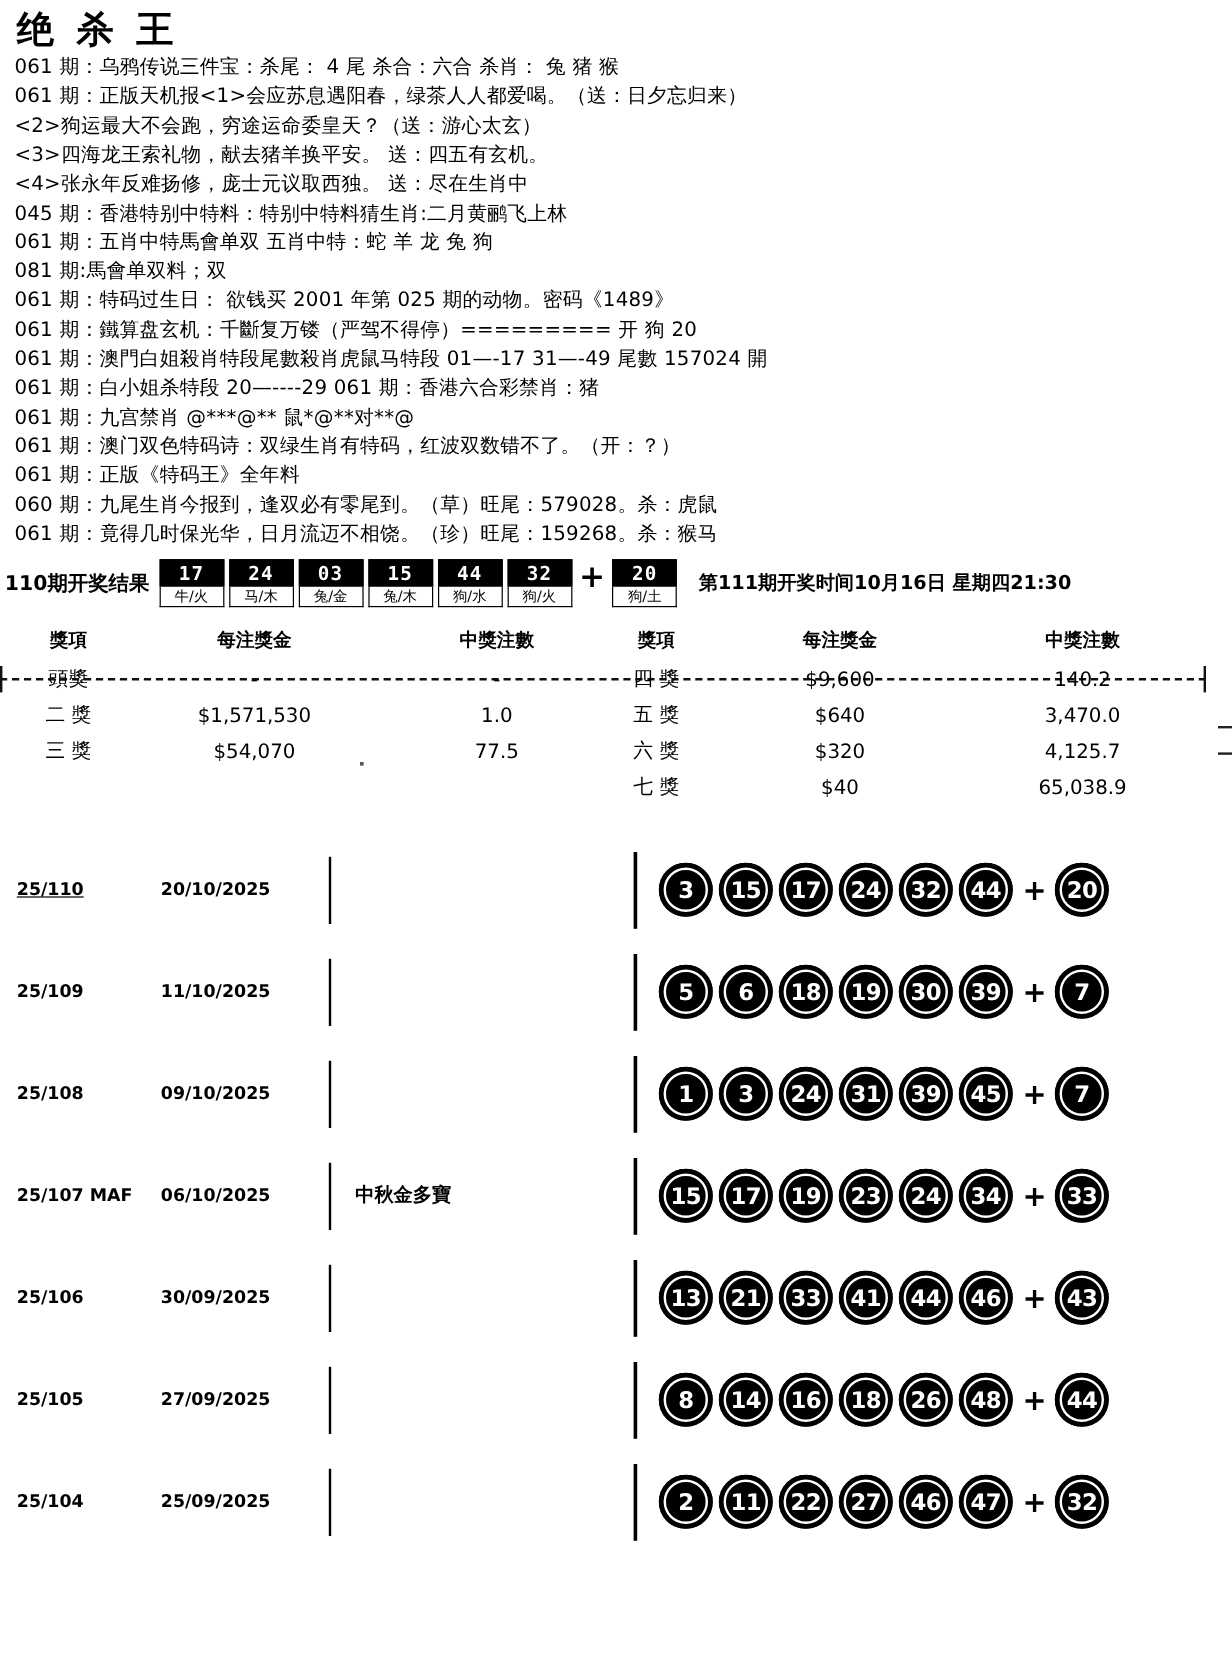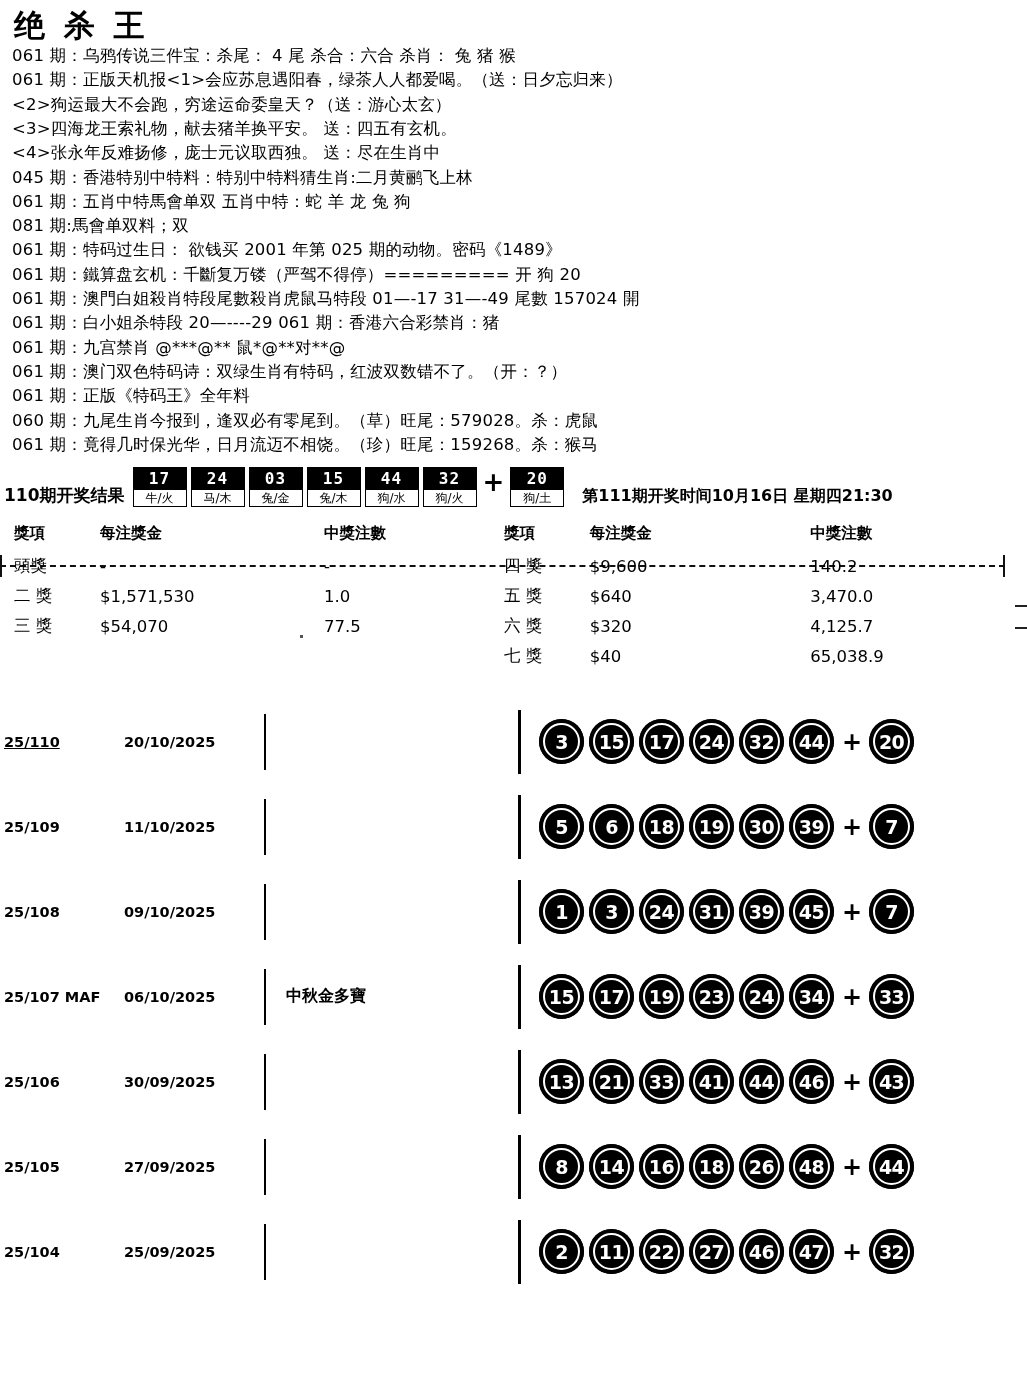--- a/index.html
+++ b/index.html
@@ -30,21 +30,21 @@
     font-size: 16.5px;
     line-height: 24.3px;
     white-space: nowrap;
     letter-spacing: 0.2px;
   }
 
   
   .resultbar {
     margin-top: 8px;
     display: flex;
-    align-items: flex-end;
+    align-items: center;
     padding-left: 4px;
     height: 42px;
   }
   .resultbar .label {
     font-family: "DejaVu Sans", sans-serif;
     font-size: 17px;
     font-weight: 700;
     white-space: nowrap;
     margin-right: 8px;
   }
@@ -90,21 +90,21 @@
   .prizes {
     position: relative;
     margin-top: 12px;
     display: flex;
     padding-left: 14px;
   }
   .prize-col { width: 490px; position: relative; }
   .prize-col table { border-collapse: collapse; width: 100%; }
   .prize-col th, .prize-col td {
     font-family: "DejaVu Sans", sans-serif;
-    text-align: left;
+    text-align: center;
     padding: 4px 0;
     margin-top: 36px;
   }
   .prize-col th {
     font-size: 15.5px;
     font-weight: 700;
     padding-bottom: 7px;
   }
   .prize-col td { font-size: 16.5px; font-weight: 400; }
   .prize-col .c1 { width: 86px; }
@@ -120,21 +120,21 @@
     width: 1005px;
     border-top: 2px dashed #111;
   }
   .tick-left { position: absolute; left: 0; top: 36px; width: 2px; height: 22px; background: #111; }
   .tick-right { position: absolute; left: 1003px; top: 36px; width: 2px; height: 22px; background: #111; }
   .edge-mark-1 { position: absolute; right: 0; top: 86px; width: 12px; height: 2px; background: #222; }
   .edge-mark-2 { position: absolute; right: 0; top: 108px; width: 12px; height: 2px; background: #222; }
   .speck { position: absolute; left: 300px; top: 116px; width: 3px; height: 3px; background:#555; }
 
   
-  .history { margin-top: 28px; padding-left: 0; }
+  .history { margin-top: 28px; padding-left: 10px; }
   .hrow {
     display: flex;
     align-items: center;
     height: 85px;
   }
   .hrow .draw {
     width: 124px;
     font-family: "DejaVu Sans", sans-serif;
     font-size: 14.5px;
     font-weight: 700;

